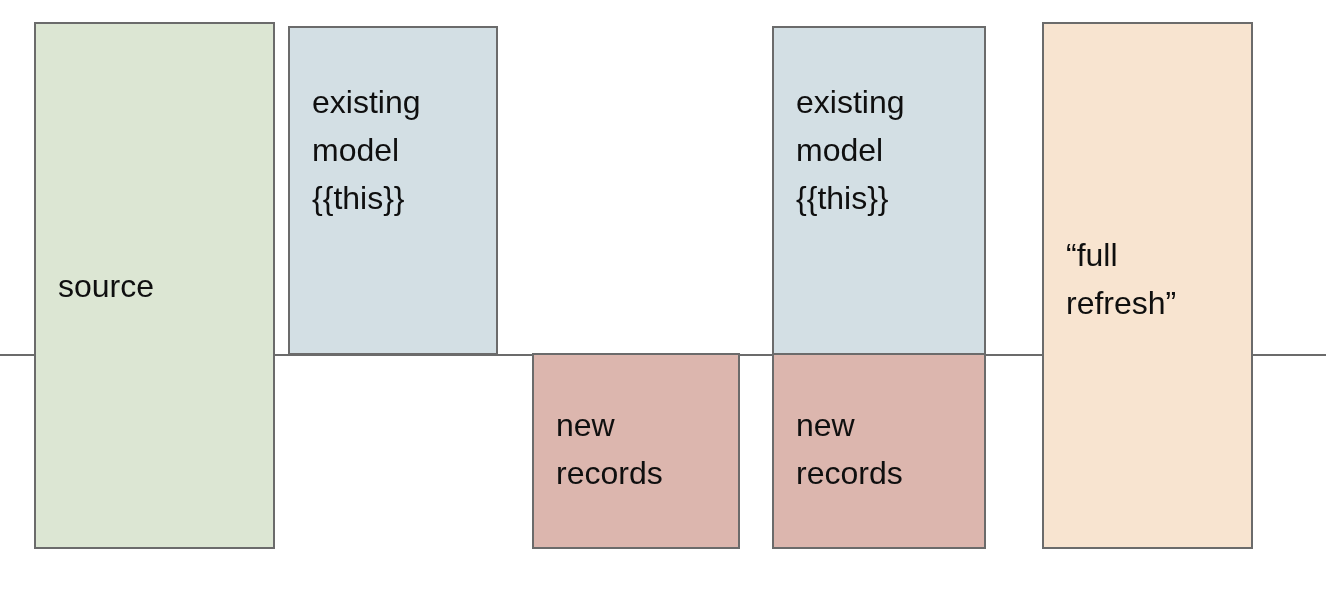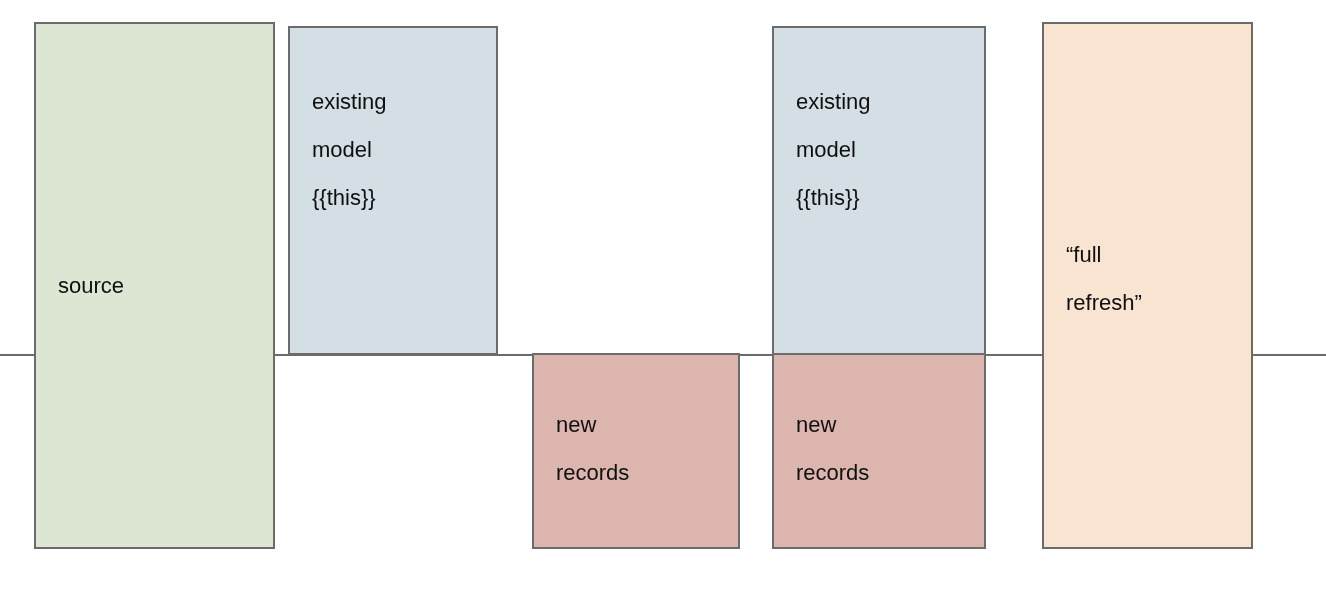--- a/index.html
+++ b/index.html
@@ -33,21 +33,21 @@
     box-sizing: border-box;
     border: 2px solid #6b6b6b;
     display: flex;
     align-items: center;
     justify-content: flex-start;
   }
   .node .node-label {
     display: block;
     padding-left: 22px;
     padding-right: 10px;
-    font-size: 22px;
+    font-size: 32px;
     line-height: 48px;
     color: #0f0f0f;
     white-space: pre-line;
     text-align: left;
     letter-spacing: 0px;
   }
   
   #node-source {
     left: 34px;  top: 22px;  width: 241px; height: 527px;
     background: #dce6d3;

